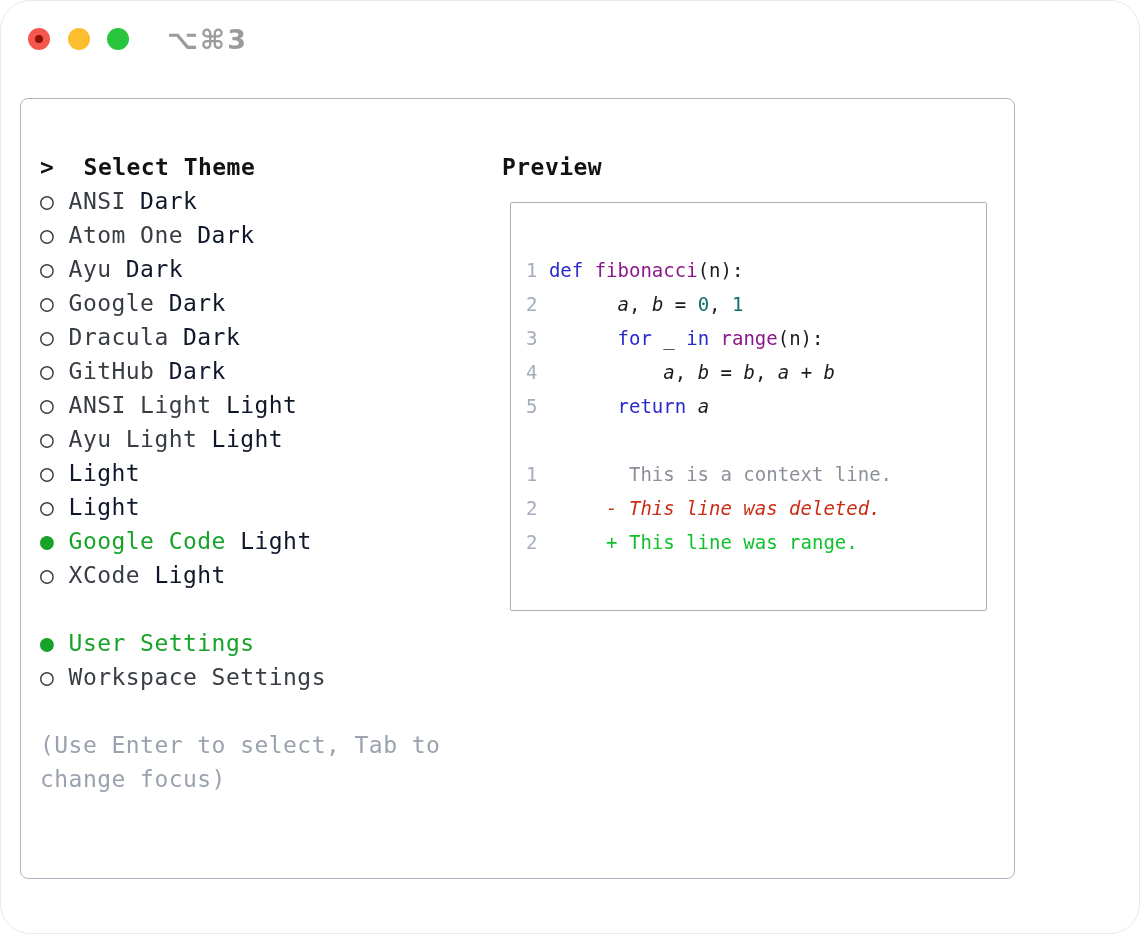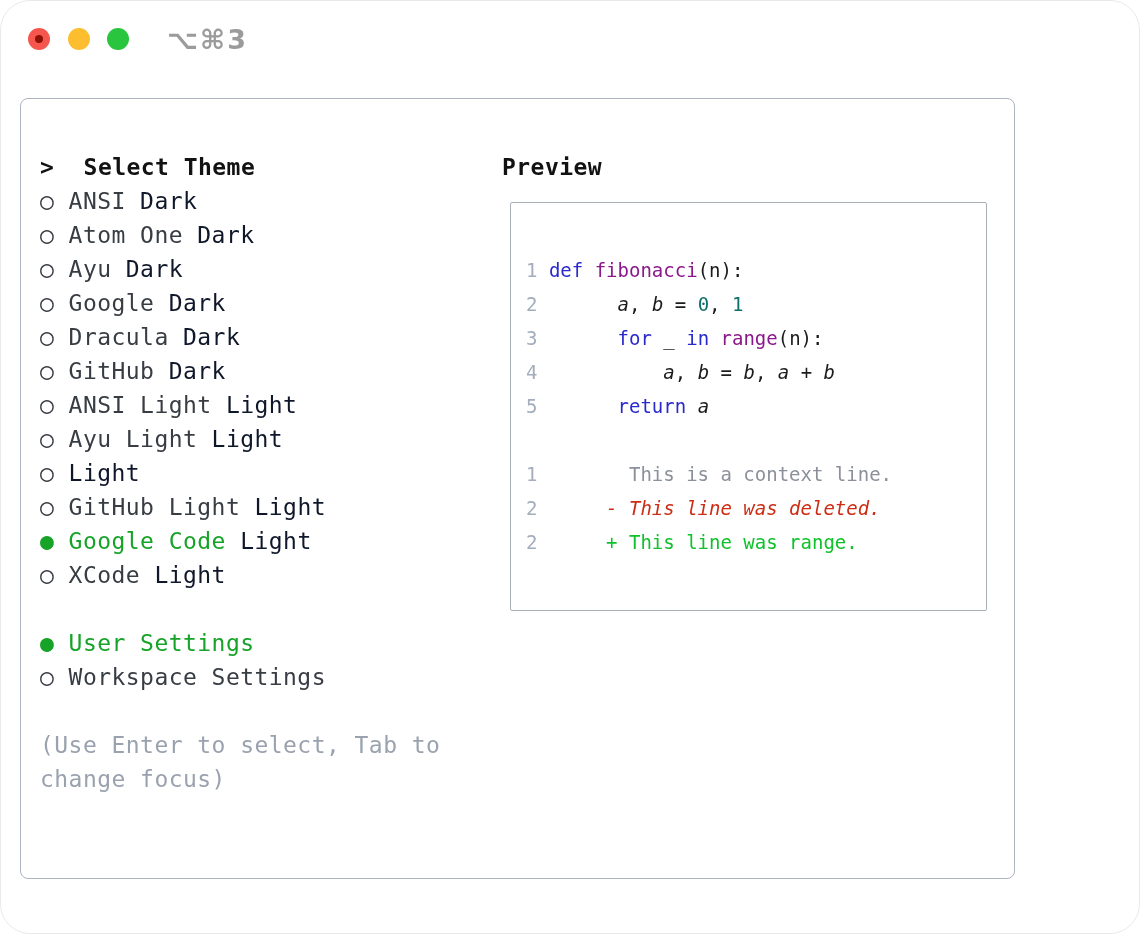--- a/index.html
+++ b/index.html
@@ -68,21 +68,21 @@
       <div id="theme-list">
           <div class="row"><span class="marker">○</span><span class="iname"> ANSI</span><span class="ivariant"> Dark</span></div>
           <div class="row"><span class="marker">○</span><span class="iname"> Atom One</span><span class="ivariant"> Dark</span></div>
           <div class="row"><span class="marker">○</span><span class="iname"> Ayu</span><span class="ivariant"> Dark</span></div>
           <div class="row"><span class="marker">○</span><span class="iname"> Google</span><span class="ivariant"> Dark</span></div>
           <div class="row"><span class="marker">○</span><span class="iname"> Dracula</span><span class="ivariant"> Dark</span></div>
           <div class="row"><span class="marker">○</span><span class="iname"> GitHub</span><span class="ivariant"> Dark</span></div>
           <div class="row"><span class="marker">○</span><span class="iname"> ANSI Light</span><span class="ivariant"> Light</span></div>
           <div class="row"><span class="marker">○</span><span class="iname"> Ayu Light</span><span class="ivariant"> Light</span></div>
           <div class="row"><span class="marker">○</span><span class="ivariant"> Light</span></div>
-          <div class="row"><span class="marker">○</span><span class="iname"> GitHub Light</span><span class="ivariant"> Light</span></div>
+          <div class="row"><span class="marker">○</span><span class="ivariant"> Light</span></div>
           <div class="row"><span class="marker sel">●</span><span class="iname sel"> Google Code</span><span class="ivariant"> Light</span></div>
           <div class="row"><span class="marker">○</span><span class="iname"> XCode</span><span class="ivariant"> Light</span></div>
         </div>
       <div class="row"></div>
       <div id="apply-list">
           <div class="row"><span class="marker sel">●</span><span class="opt-label sel"> User Settings</span></div>
           <div class="row"><span class="marker">○</span><span class="opt-label"> Workspace Settings</span></div>
         </div>
       <div class="row"></div>
       <div class="row hint">(Use Enter to select, Tab to</div>

